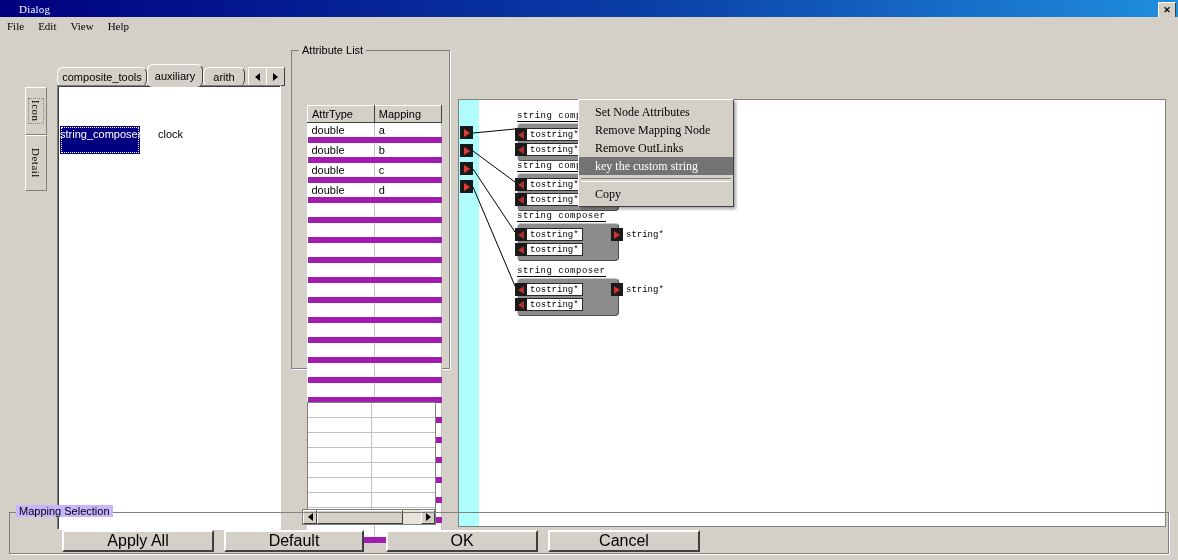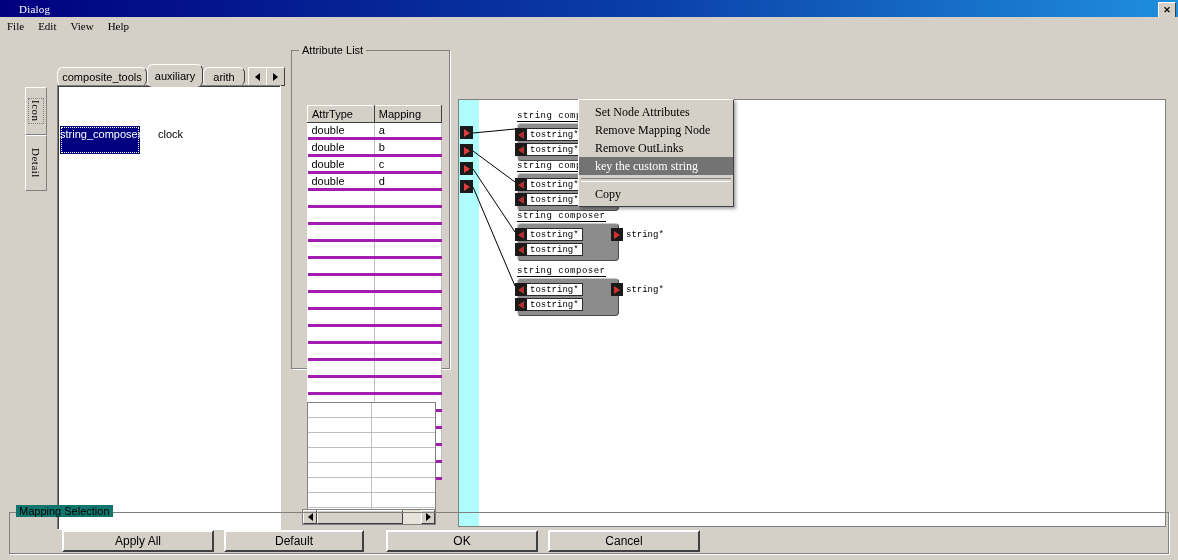--- a/index.html
+++ b/index.html
@@ -124,21 +124,21 @@
   .attr-table th {
     background: #d4d0c8; font-size: 11px; font-weight: normal;
     font-family: "Liberation Sans", sans-serif; color: #000;
     text-align: left; padding: 1px 4px; height: 14px;
     border-top: 1px solid #ffffff; border-left: 1px solid #ffffff;
     border-right: 1px solid #404040; border-bottom: 1px solid #404040; margin-left: 46px;
   }
   .attr-table td {
     font-size: 11px; font-family: "Liberation Sans", sans-serif; color: #000;
     padding: 0 4px; height: 14px; background: #ffffff;
-    border-right: 1px solid #c0c0c0; border-bottom: 3px solid #a21caf;
+    border-right: 1px solid #c0c0c0; border-bottom: 6px solid #a21caf;
   }
   .attr-table td.c1 { width: 64px; }
   .attr-table td.c2 { width: 64px; }
 
   
   .attr-grid-lower {
     position: absolute; left: 307px; top: 368px; width: 127px; height: 106px;
     background: #ffffff; border: 1px solid #808080;
   }
   .attr-grid-lower .row { height: 14px; border-bottom: 1px solid #c0c0c0; position: relative; }
@@ -235,30 +235,30 @@
   .ctx-item.selected { background: #737373; color: #ffffff; }
   .ctx-sep { height: 2px; margin: 3px 2px; border-top: 1px solid #808080; border-bottom: 1px solid #ffffff; }
 
   
   .bottom-group {
     position: absolute; left: 9px; top: 512px; width: 1160px; height: 42px;
     border: 1px solid #808080; box-shadow: 1px 1px 0 #ffffff;
     box-sizing: border-box;
   }
   .bottom-title {
-    position: absolute; left: 16px; top: 505px; background: #0f766e;
+    position: absolute; left: 16px; top: 505px; background: #c4b5fd;
     padding: 0 3px; font-size: 11px; font-family: "Liberation Sans", sans-serif; color: #000;
   }
   .btn {
     position: absolute; top: 530px; height: 22px;
     background: #d4d0c8;
     border-top: 2px solid #ffffff; border-left: 2px solid #ffffff;
     border-right: 2px solid #404040; border-bottom: 2px solid #404040;
     display: flex; align-items: center; justify-content: center;
-    font-size: 12px; font-family: "Liberation Sans", sans-serif; color: #000;
+    font-size: 16px; font-family: "Liberation Sans", sans-serif; color: #000;
     box-sizing: border-box;
   }
 </style>
 </head>
 <body>
 
 <div class="app">
 
   <div class="titlebar">
     <div class="titlebar-text">Dialog</div>

